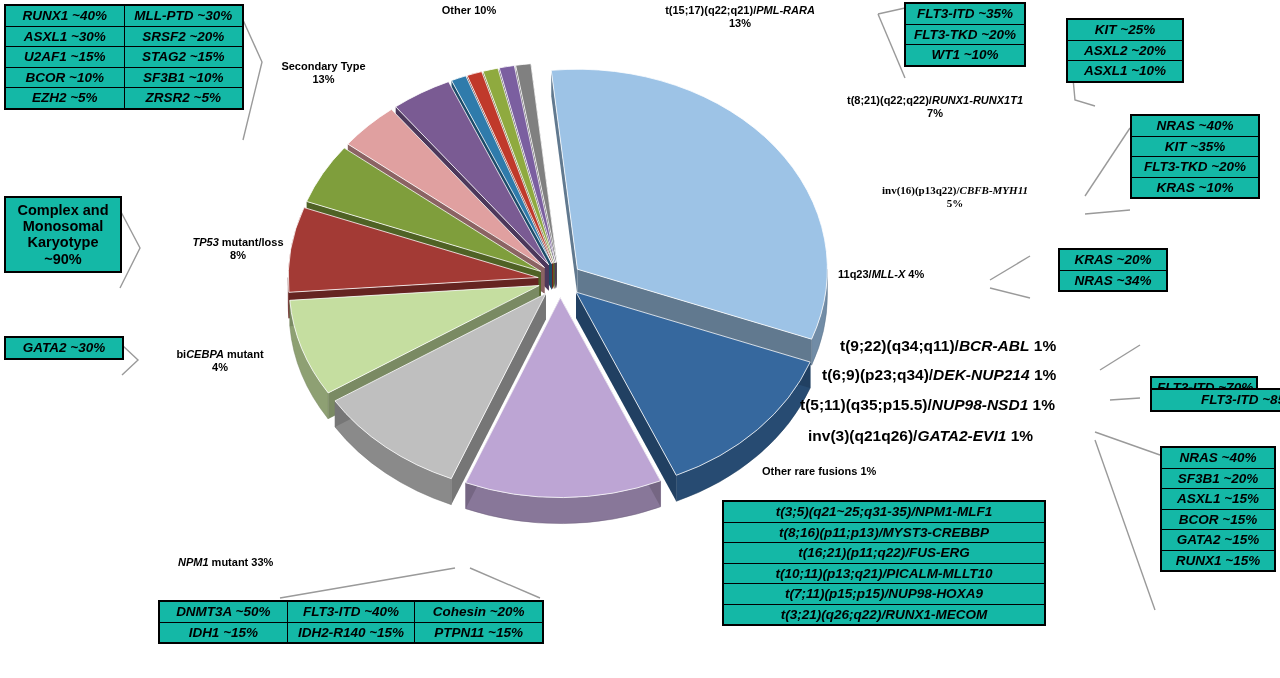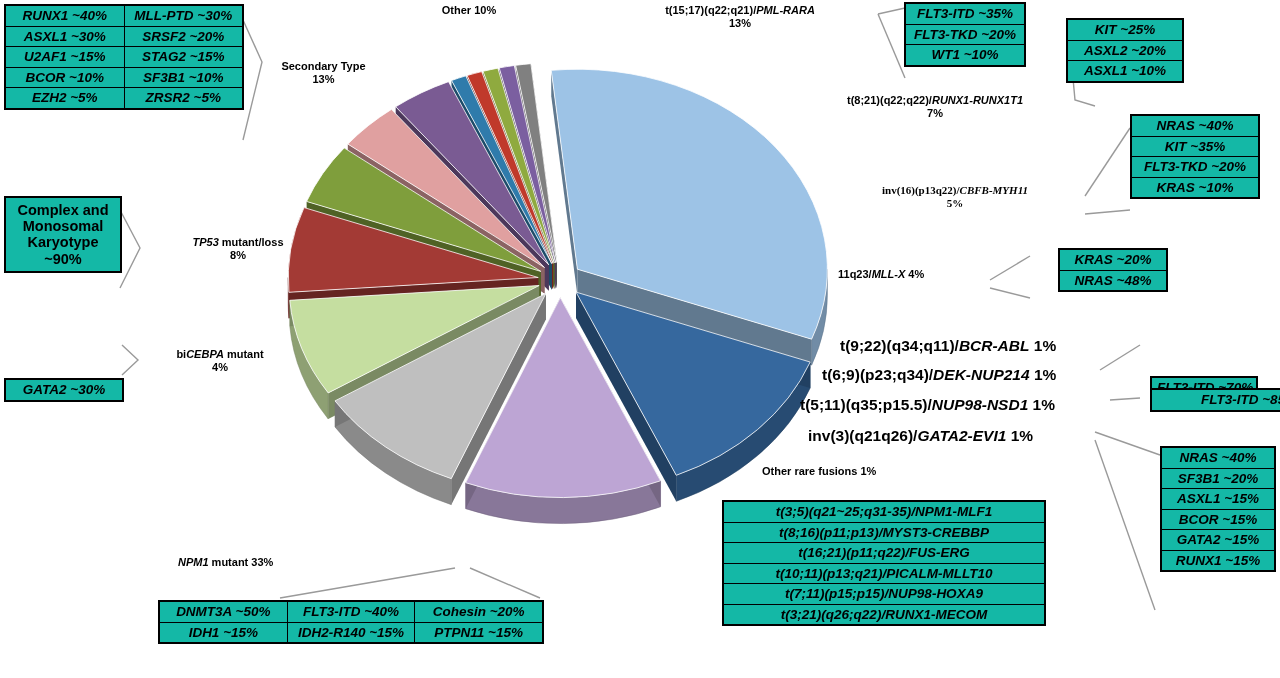--- a/index.html
+++ b/index.html
@@ -244,21 +244,21 @@
       <div class="row">
         <div class="cell tcell">
           <div>Complex and</div>
           <div>Monosomal</div>
           <div>Karyotype</div>
           <div>~90%</div>
         </div>
       </div>
     </div>
 
-  <div class="anno" style="left:4px;top:336px;width:120px;margin-top:42px;" id="anno-bicebpa">
+  <div class="anno" style="left:4px;top:336px;width:120px;" id="anno-bicebpa">
       <div class="row">
         <div class="cell nowrapcell">GATA2 ~30%</div>
       </div>
     </div>
 
   <div class="anno" style="left:904px;top:2px;width:122px;" id="anno-pmlrara">
       <div class="row">
         <div class="cell nowrapcell">FLT3-ITD ~35%</div>
       </div>
       <div class="row">
@@ -294,21 +294,21 @@
       <div class="row">
         <div class="cell nowrapcell">KRAS  ~10%</div>
       </div>
     </div>
 
   <div class="anno" style="left:1058px;top:248px;width:110px;" id="anno-mllx">
       <div class="row">
         <div class="cell nowrapcell">KRAS  ~20%</div>
       </div>
       <div class="row">
-        <div class="cell nowrapcell">NRAS  ~48%</div>
+        <div class="cell nowrapcell">NRAS  ~34%</div>
       </div>
     </div>
 
   <div class="anno" style="left:1150px;top:334px;width:108px;margin-top:42px;" id="anno-dek">
       <div class="row">
         <div class="cell nowrapcell">FLT3-ITD ~70%</div>
       </div>
     </div>
 
   <div class="anno" style="left:1150px;top:388px;width:146px;padding-left:44px;" id="anno-nup98">

